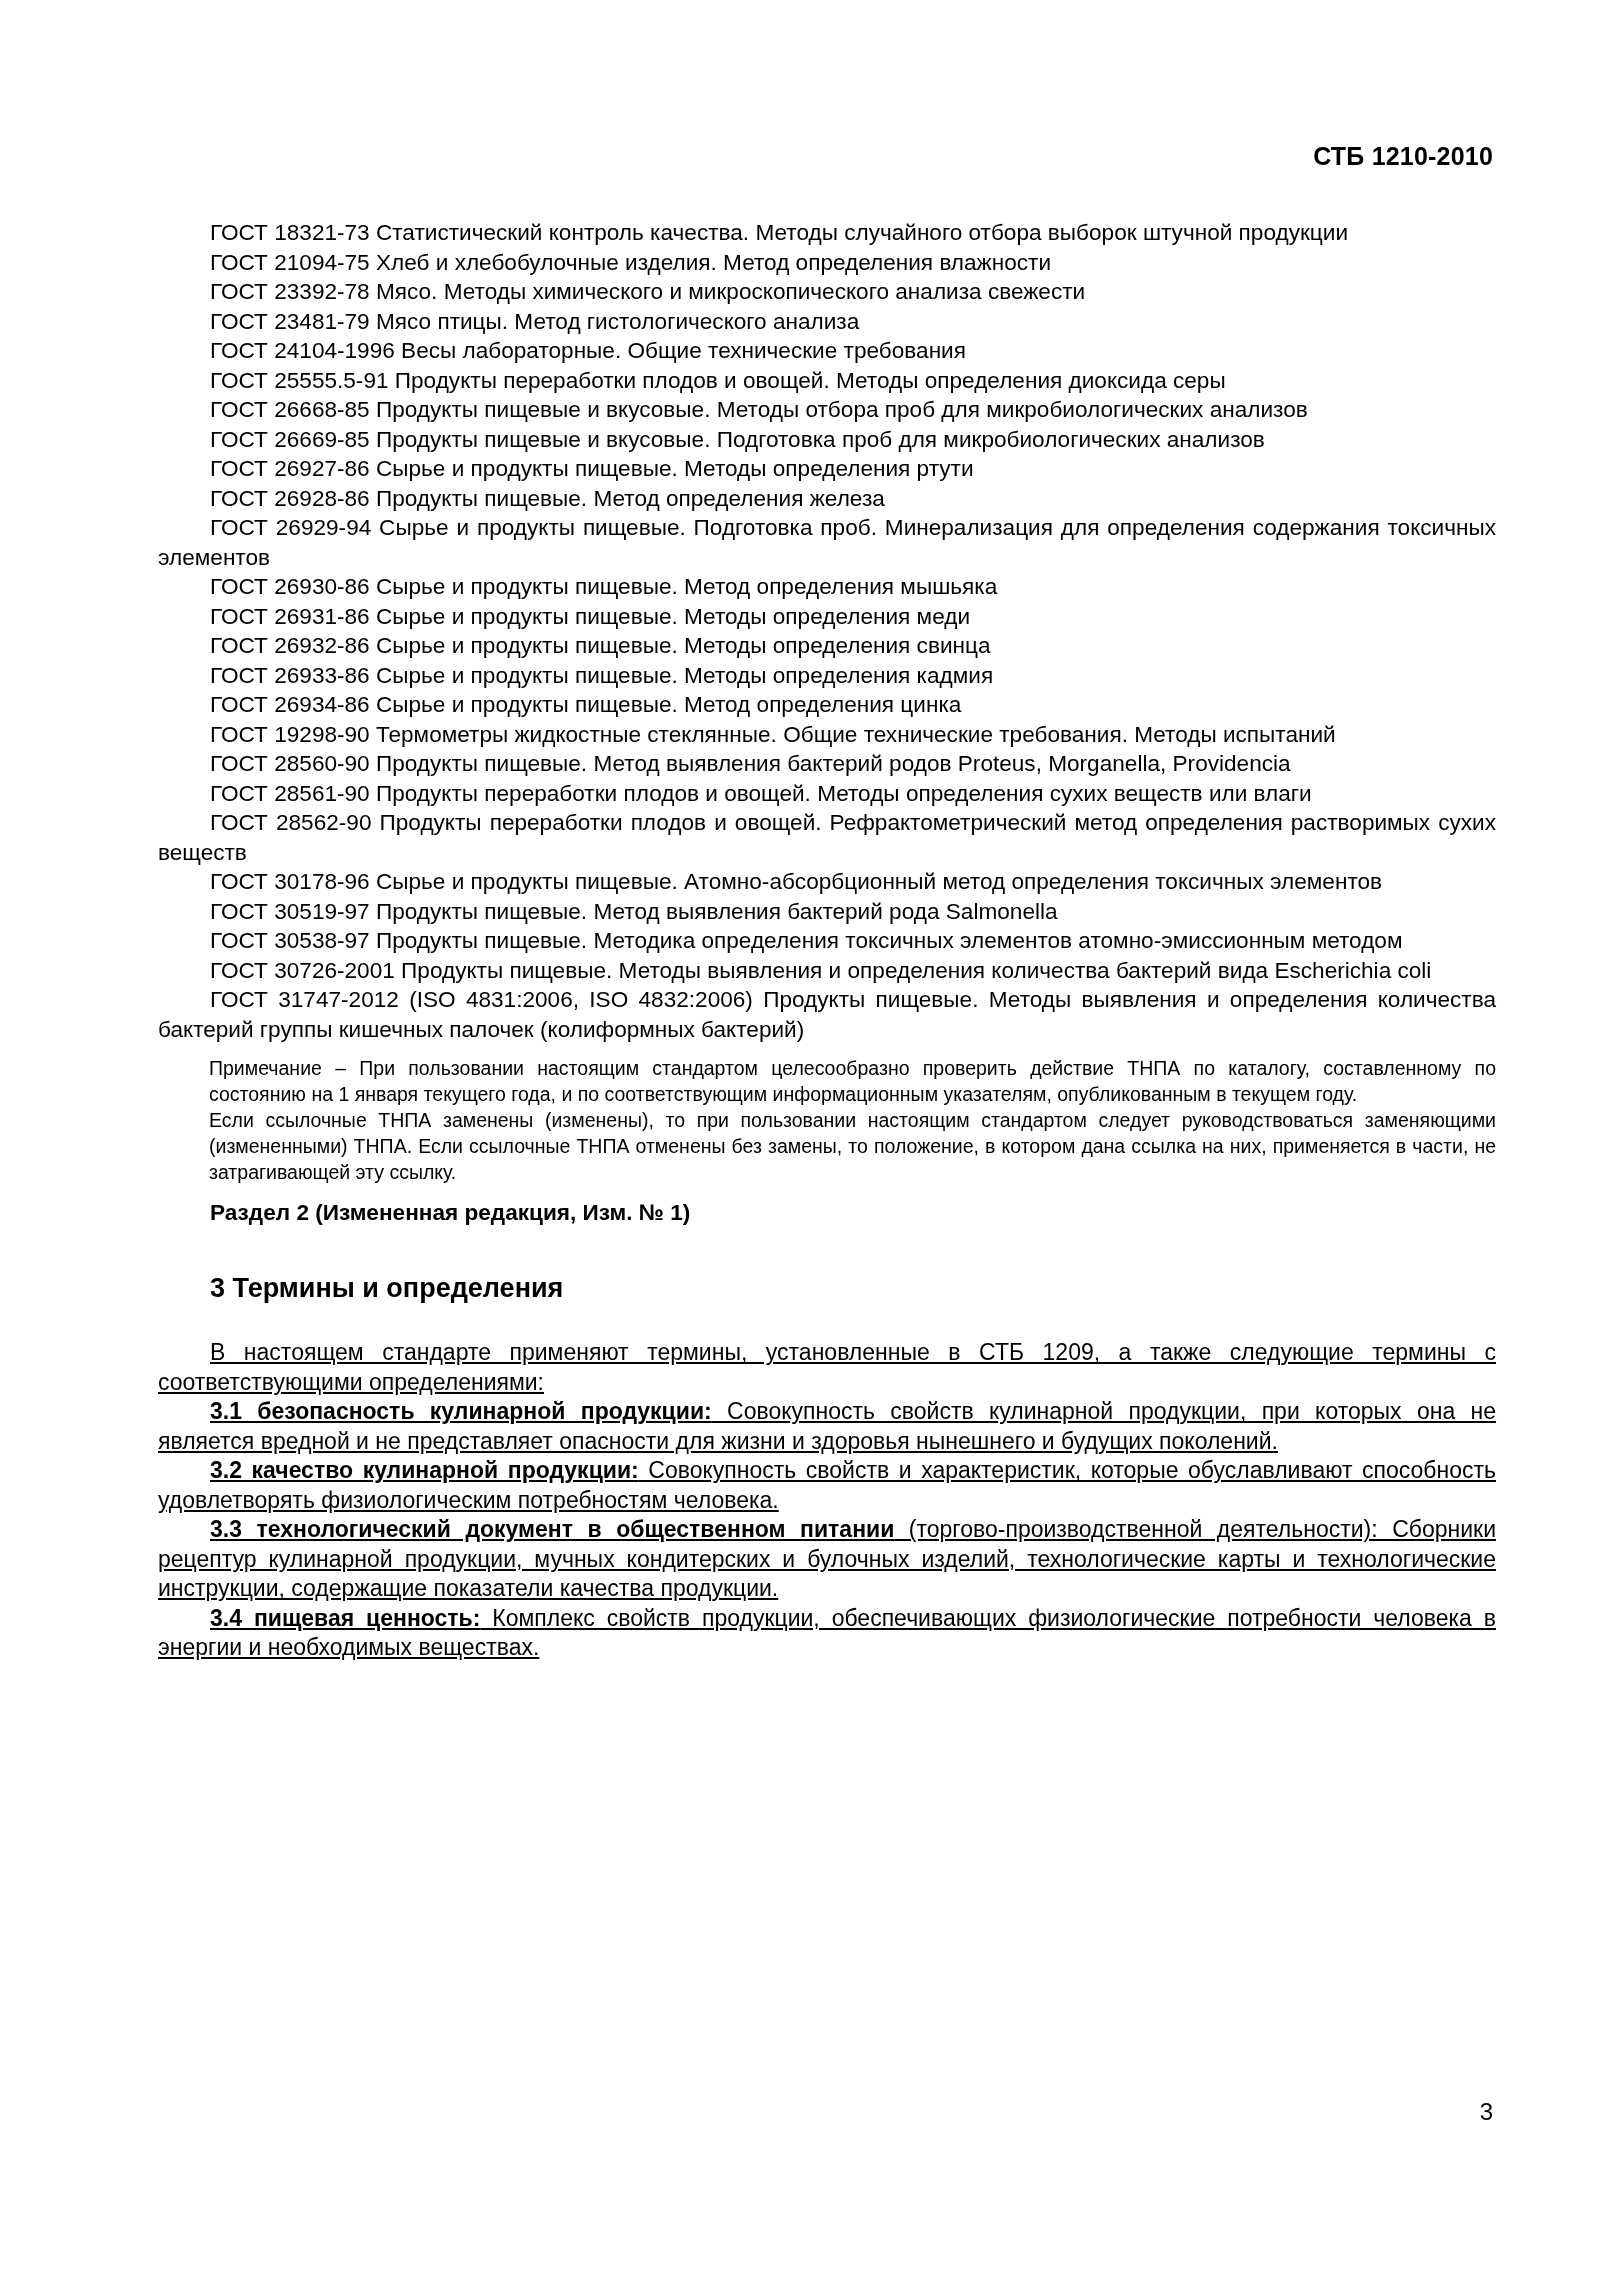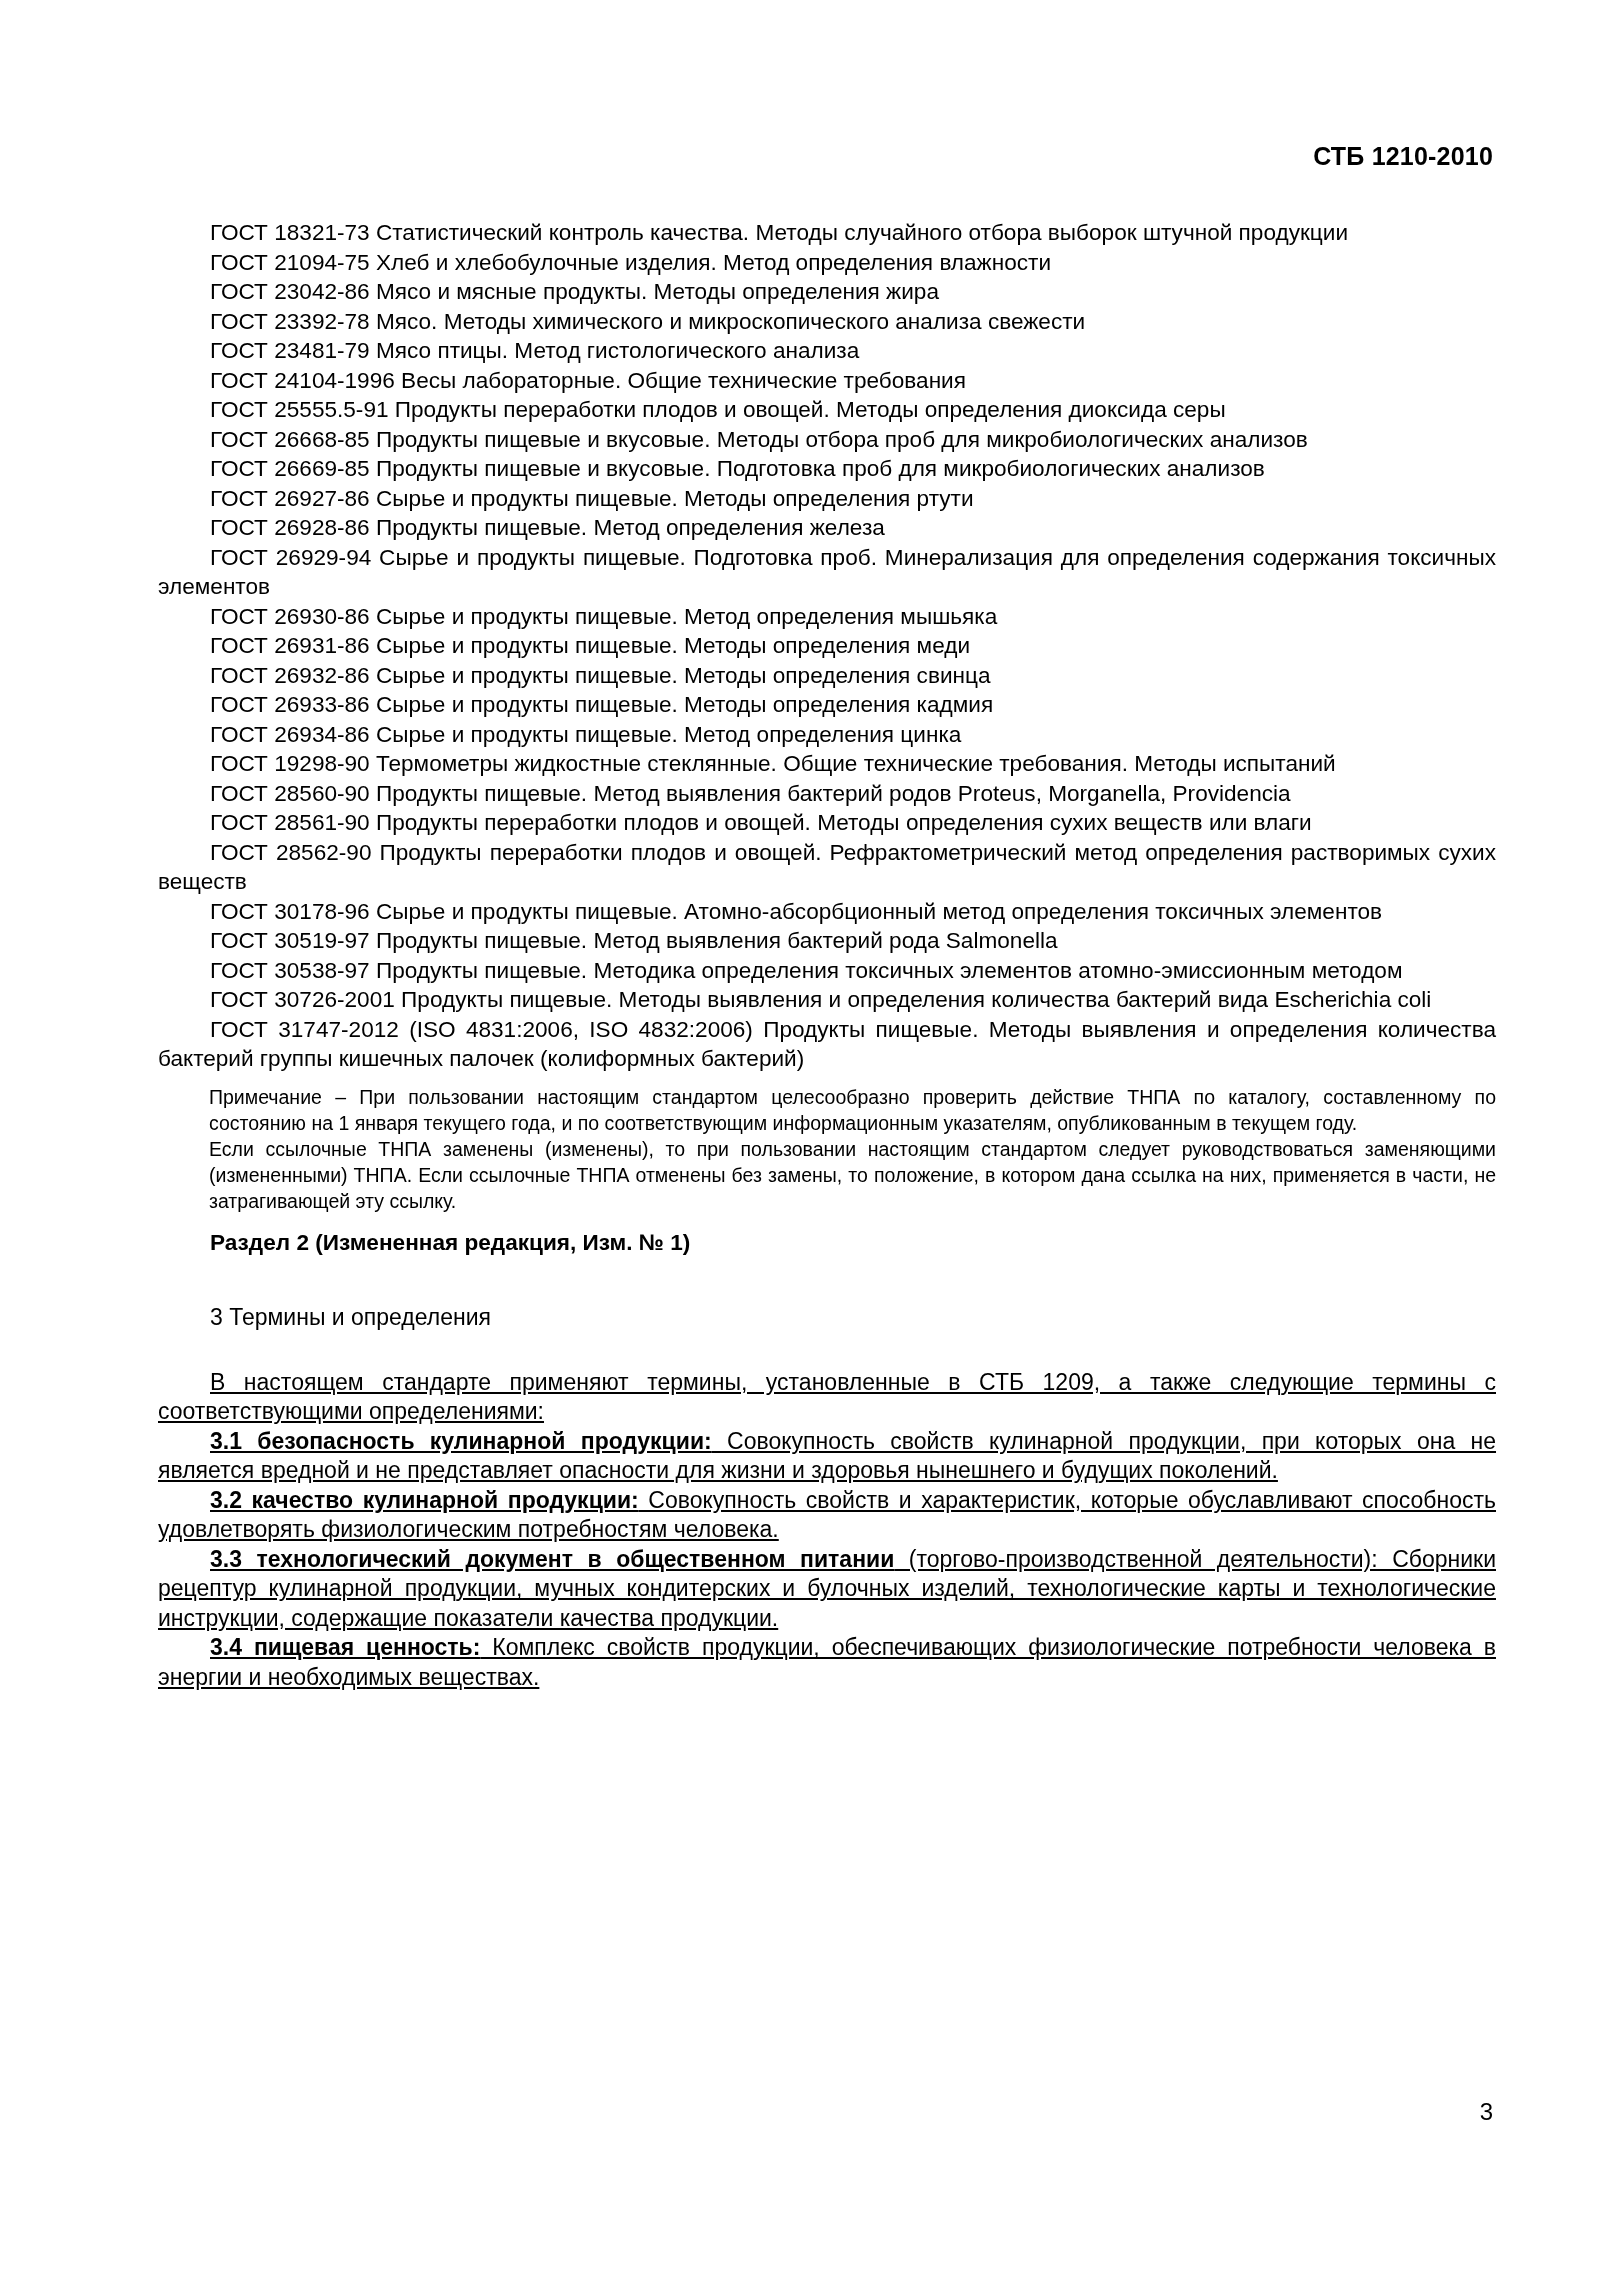--- a/index.html
+++ b/index.html
@@ -73,23 +73,23 @@
   p.amend {
     margin: 13.8px 0 0 0;
     font-size: 22.6px;
     line-height: 29.5px;
     font-weight: bold;
     text-indent: 52px;
   }
 
   h2.section {
     margin: 46px 0 0 0;
-    font-size: 23px;
+    font-size: 27px;
     line-height: 29.5px;
-    font-weight: normal;
+    font-weight: bold;
     text-indent: 52px;
   }
 
   p.para {
     margin: 0;
     font-size: 23px;
     line-height: 29.5px;
     text-align: justify;
     text-indent: 52px;
     text-decoration: underline;
@@ -117,21 +117,20 @@
 
 <div class="page">
 
   <div class="header">СТБ 1210-2010</div>
 
   <div class="body-col">
 
     <div>
       <p class="ref">ГОСТ 18321-73 Статистический контроль качества. Методы случайного отбора выборок штучной продукции</p>
       <p class="ref">ГОСТ 21094-75 Хлеб и хлебобулочные изделия. Метод определения влажности</p>
-      <p class="ref">ГОСТ 23042-86 Мясо и мясные продукты. Методы определения жира</p>
       <p class="ref">ГОСТ 23392-78 Мясо. Методы химического и микроскопического анализа свежести</p>
       <p class="ref">ГОСТ 23481-79 Мясо птицы. Метод гистологического анализа</p>
       <p class="ref">ГОСТ 24104-1996 Весы лабораторные. Общие технические требования</p>
       <p class="ref">ГОСТ 25555.5-91 Продукты переработки плодов и овощей. Методы определения диоксида серы</p>
       <p class="ref">ГОСТ 26668-85 Продукты пищевые и вкусовые. Методы отбора проб для микробиологических анализов</p>
       <p class="ref">ГОСТ 26669-85 Продукты пищевые и вкусовые. Подготовка проб для микробиологических анализов</p>
       <p class="ref">ГОСТ 26927-86 Сырье и продукты пищевые. Методы определения ртути</p>
       <p class="ref">ГОСТ 26928-86 Продукты пищевые. Метод определения железа</p>
       <p class="ref">ГОСТ 26929-94 Сырье и продукты пищевые. Подготовка проб. Минерализация для определения содержания токсичных элементов</p>
       <p class="ref">ГОСТ 26930-86 Сырье и продукты пищевые. Метод определения мышьяка</p>

